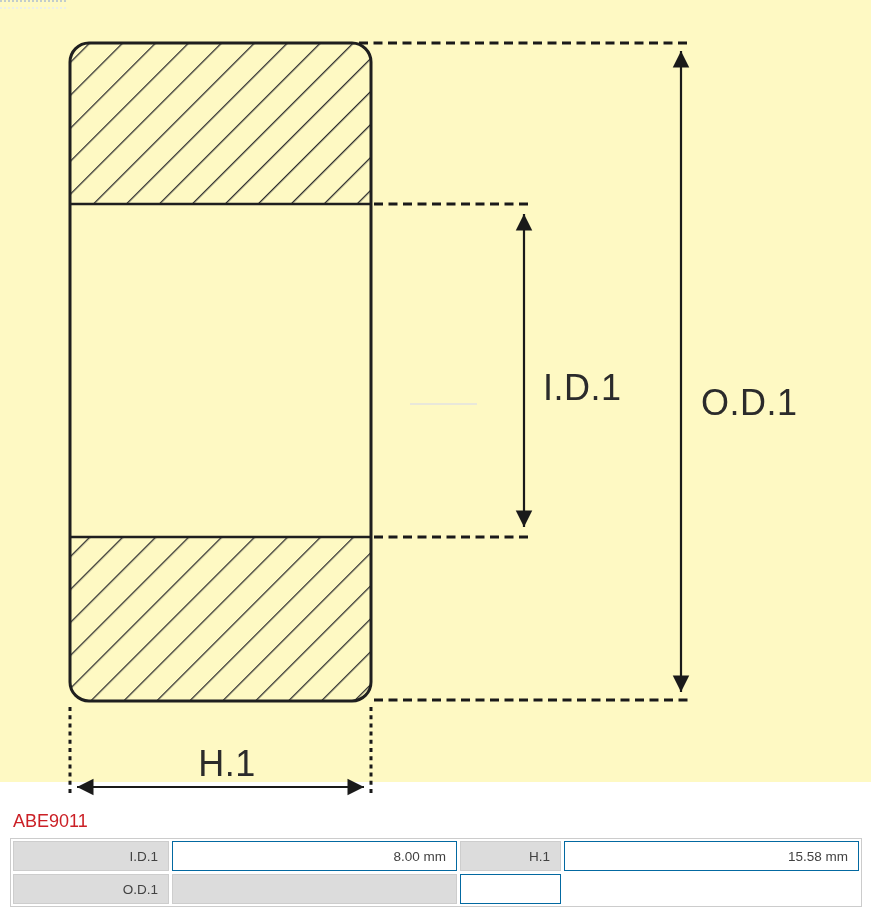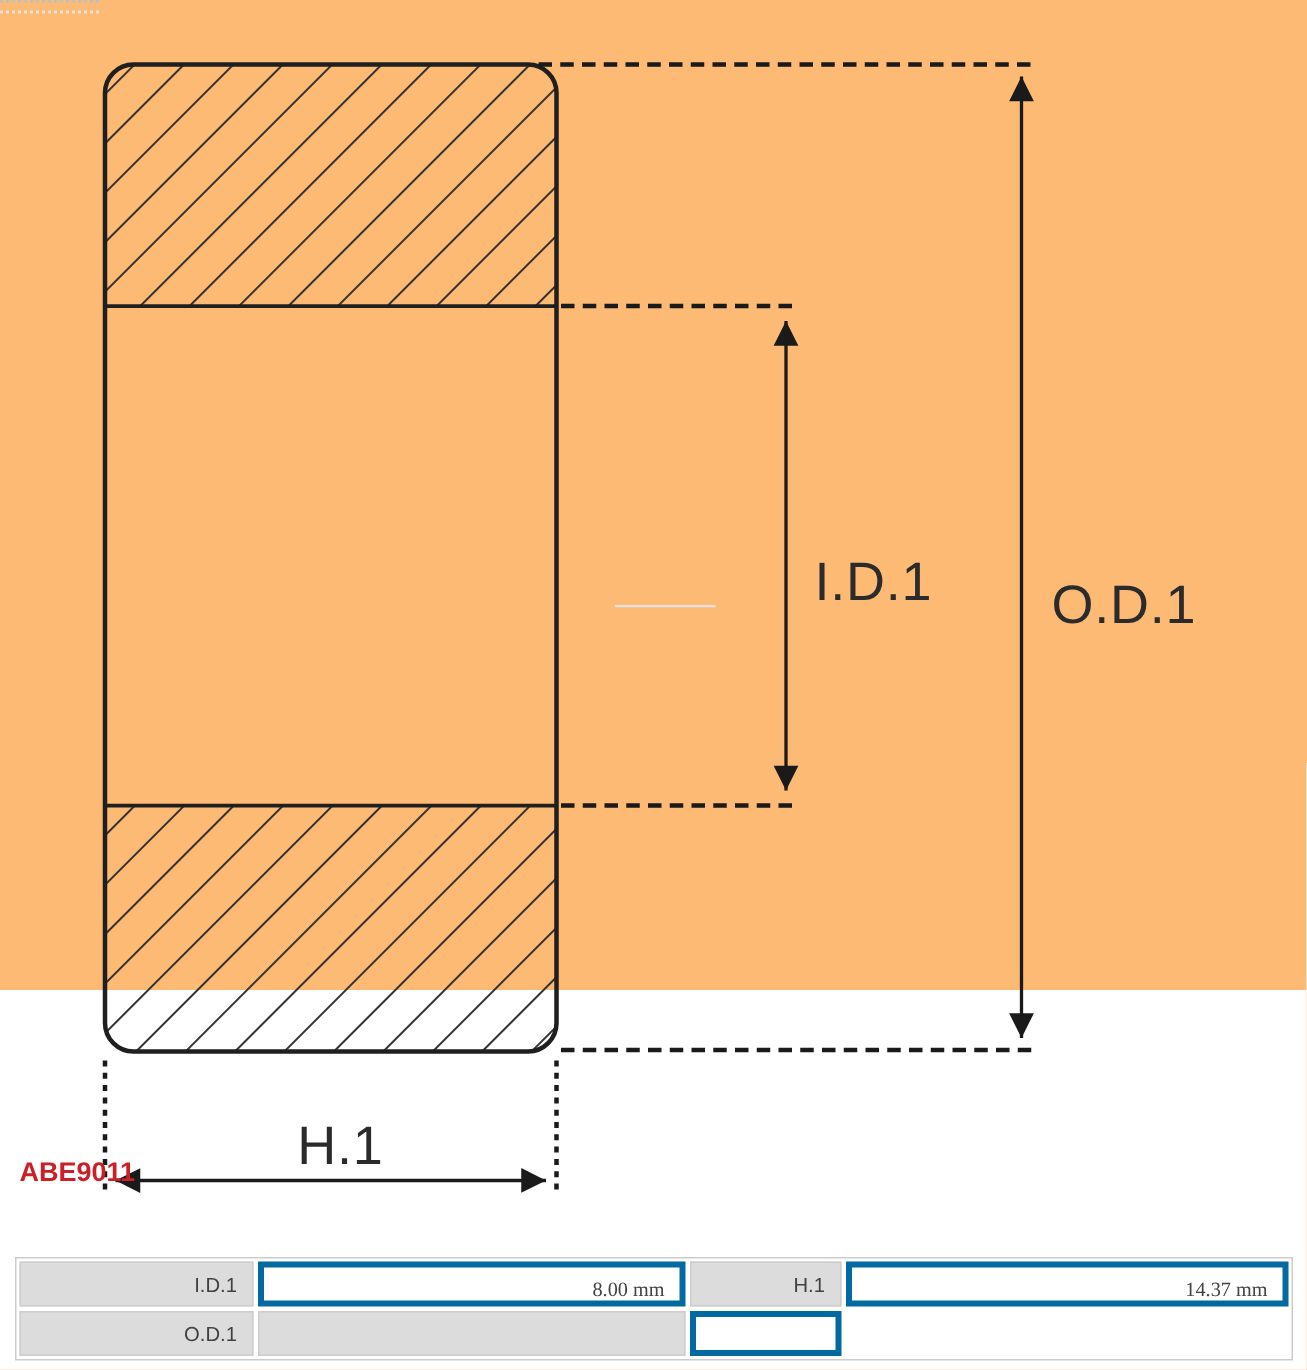--- a/index.html
+++ b/index.html
@@ -7,22 +7,22 @@
     padding: 0;
     background: #ffffff;
     width: 871px;
     height: 913px;
     overflow: hidden;
     font-family: "Liberation Sans", sans-serif;
   }
   .stage {
     position: relative;
     width: 871px;
-    height: 660px;
-    background: #fdba74;
+    height: 782px;
+    background: #fef9c3;
   }
   
   .artifact {
     position: absolute;
     left: 0; top: 0;
     width: 66px; height: 5px;
     border-top: 2px dotted #b3c2cf;
     border-bottom: 2px dotted #e6edf2;
     opacity: 0.8;
   }
@@ -32,23 +32,23 @@
   }
   svg.diagram text {
     font-family: "Liberation Sans", sans-serif;
     font-weight: 300;
     fill: #2b2b2b;
     letter-spacing: 0.5px;
   }
   .product-code {
     position: absolute;
     left: 13px;
-    top: 771px;
+    top: 811px;
     font-size: 18px;
-    font-weight: 700;
+    font-weight: 400;
     color: #cb2026;
     cursor: pointer;
   }
   .spec-table {
     position: absolute;
     left: 10px;
     top: 838px;
     width: 846px;
     border: 1px solid #cccccc;
     background: #ffffff;
@@ -68,22 +68,21 @@
     box-sizing: border-box;
     overflow: hidden;
     white-space: nowrap;
   }
   .spec-table .label {
     background: #dcdcdc;
     border: 1px solid #cdcdcd;
   }
   .spec-table .value {
     background: #ffffff;
-    border: 4px solid #0369a1;
-    font-family: Liberation Serif, serif;
+    border: 1px solid #0369a1;
   }
 </style>
 </head>
 <body>
 
 <div class="stage">
 
   <div class="artifact"></div>
 
   <svg class="diagram" width="871" height="808" viewBox="0 0 871 808">
@@ -130,19 +129,19 @@
     <text x="701" y="415" font-size="36">O.D.1</text>
     <text x="227" y="776" font-size="36" text-anchor="middle">H.1</text>
   </svg>
 
   <div class="product-code">ABE9011</div>
 
   <div class="spec-table">
     <div class="cell label">I.D.1</div>
     <div class="cell value">8.00 mm</div>
     <div class="cell label">H.1</div>
-    <div class="cell value">14.37 mm</div>
+    <div class="cell value">15.58 mm</div>
     <div class="cell label">O.D.1</div>
     <div class="cell label"></div>
     <div class="cell value"></div>
   </div>
 
 </div>
 
 </body></html>

